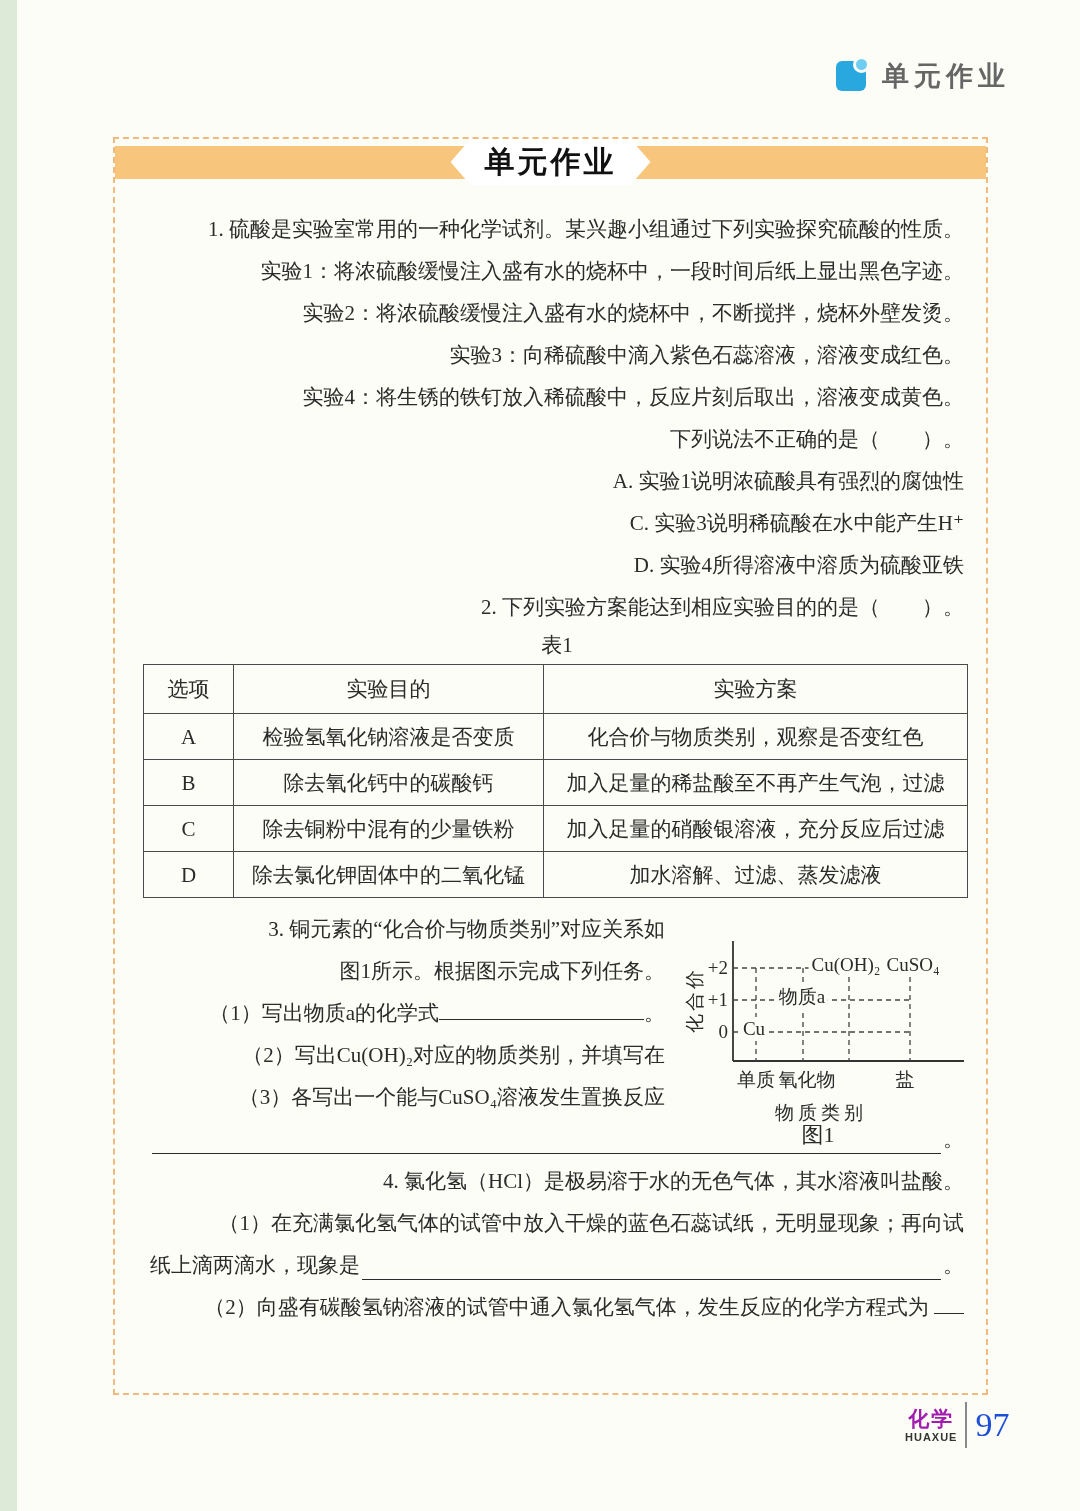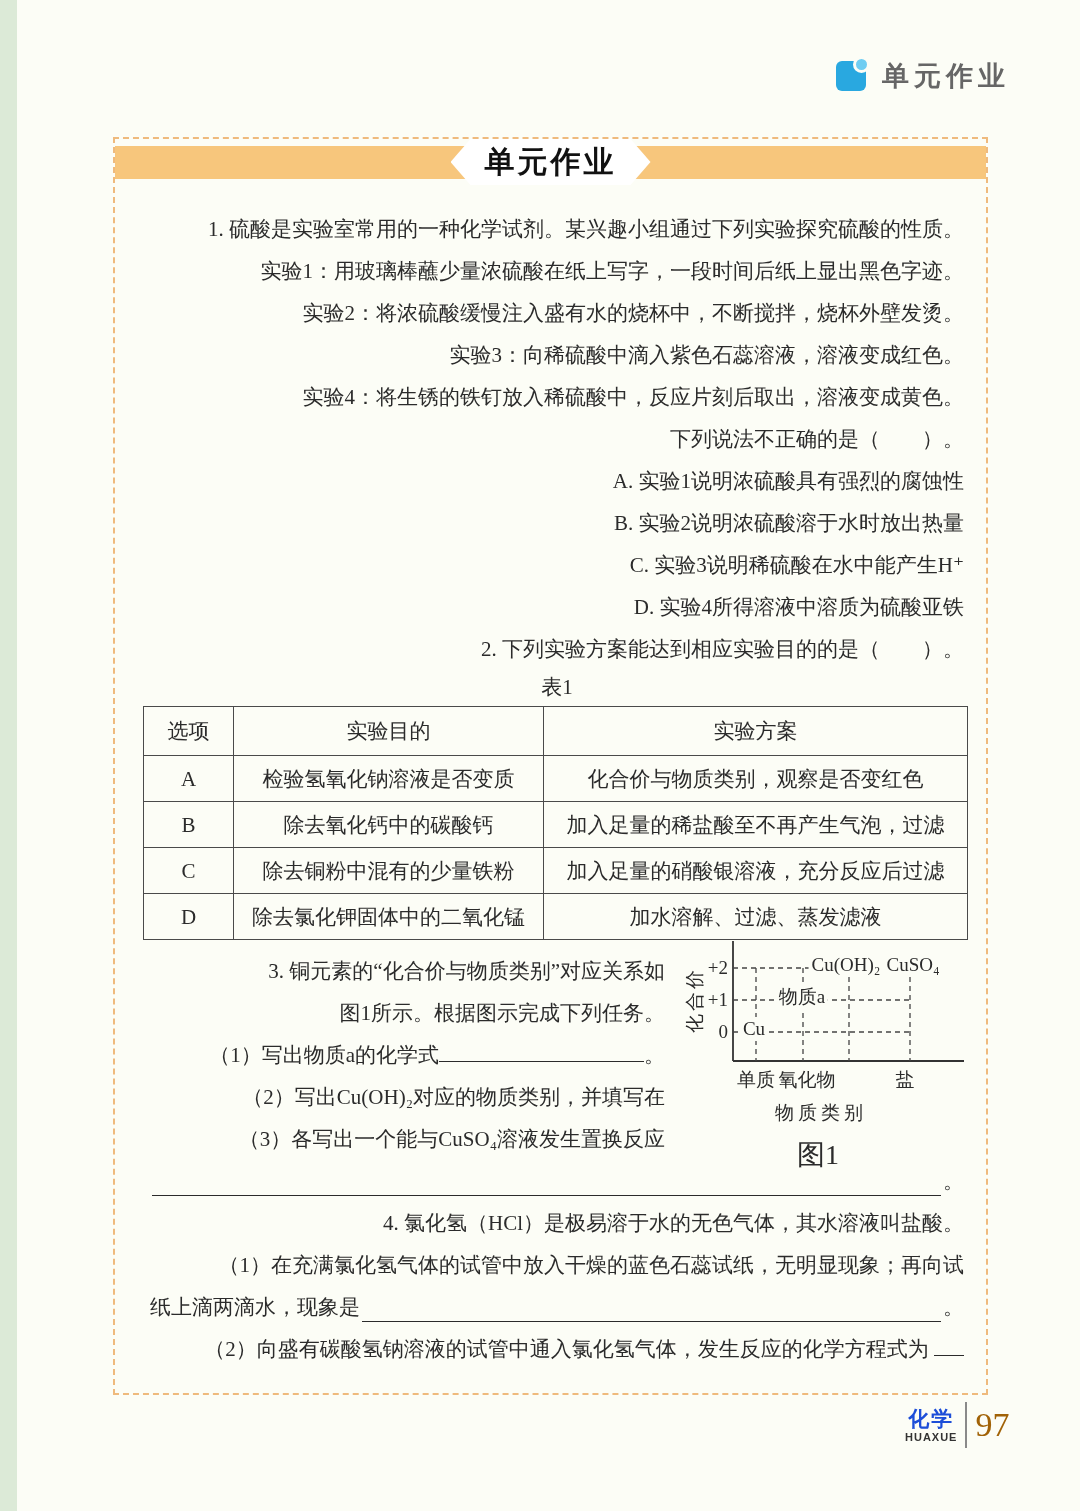--- a/index.html
+++ b/index.html
@@ -49,24 +49,24 @@
   .fig svg{position:absolute;left:0;top:0;}
   .fig .lab{position:absolute;transform:translate(-50%,-50%);background:#fcfdf6;
     padding:0 3px;white-space:nowrap;line-height:24px;}
   .fig .tick{position:absolute;left:14px;width:38px;text-align:right;line-height:26px;}
   .fig .ylab{position:absolute;left:-16px;top:54px;width:70px;text-align:center;
     transform:rotate(-90deg);letter-spacing:3px;line-height:26px;}
   .fig .plain{background:transparent;}
   
   .ftr{position:absolute;left:905px;top:1402px;display:flex;align-items:center;}
   .ftr .subj{text-align:center;font-family:"Liberation Sans","DejaVu Sans",sans-serif;line-height:1;}
-  .ftr .subj .cn{font-weight:bold;font-size:21px;color:#1d4ed8;letter-spacing:2px;}
+  .ftr .subj .cn{font-weight:bold;font-size:21px;color:#a21caf;letter-spacing:2px;}
   .ftr .subj .py{font-weight:bold;font-size:11px;color:#333;letter-spacing:1px;margin-top:3px;}
   .ftr .div{width:2px;height:46px;background:#8a8a8a;margin:0 8px;}
-  .ftr .pg{font-size:34px;color:#a16207;}
+  .ftr .pg{font-size:34px;color:#1d4ed8;}
 </style>
 </head>
 <body>
 
 <div class="page">
   <div class="edge-bar"></div>
 
   <div class="hdr">
     <span class="logo">
       <span class="dot"></span>
@@ -76,27 +76,26 @@
 
   <div class="box">
     <div class="banner">
       <div class="ribbon">
         <span>单元作业</span>
       </div>
     </div>
 
     <div class="bd">
       <p class="ln ind">1. 硫酸是实验室常用的一种化学试剂。某兴趣小组通过下列实验探究硫酸的性质。</p>
-      <p class="ln">实验1：用玻璃棒蘸少量浓硫酸在纸上写字，一段时间后纸上显出黑色字迹。</p>
+      <p class="ln">实验1：将浓硫酸缓慢注入盛有水的烧杯中，一段时间后纸上显出黑色字迹。</p>
       <p class="ln">实验2：将浓硫酸缓慢注入盛有水的烧杯中，不断搅拌，烧杯外壁发烫。</p>
       <p class="ln">实验3：向稀硫酸中滴入紫色石蕊溶液，溶液变成红色。</p>
       <p class="ln">实验4：将生锈的铁钉放入稀硫酸中，反应片刻后取出，溶液变成黄色。</p>
       <p class="ln">下列说法不正确的是（　　）。</p>
       <p class="ln opt">A. 实验1说明浓硫酸具有强烈的腐蚀性</p>
-      <p class="ln opt">B. 实验2说明浓硫酸溶于水时放出热量</p>
       <p class="ln opt">C. 实验3说明稀硫酸在水中能产生H⁺</p>
       <p class="ln opt">D. 实验4所得溶液中溶质为硫酸亚铁</p>
       <p class="ln ind">2. 下列实验方案能达到相应实验目的的是（　　）。</p>
 
       <p class="ln tblcap">表1</p>
       <table class="t1">
         <colgroup>
             <col class="c1">
             <col class="c2">
             <col class="c3">
@@ -170,21 +169,21 @@
     <span class="tick" style="top:54px;">+1</span>
     <span class="tick" style="top:86px;">0</span>
     <span class="lab" style="left:78px;top:96px;">Cu</span>
     <span class="lab" style="left:126px;top:64px;">物质a</span>
     <span class="lab" style="left:170px;top:32px;">Cu(OH)₂</span>
     <span class="lab" style="left:237px;top:32px;">CuSO₄</span>
     <span class="lab plain" style="left:80px;top:147px;">单质</span>
     <span class="lab plain" style="left:131px;top:147px;text-align:right;">氧化物</span>
     <span class="lab plain" style="left:229px;top:147px;">盐</span>
     <span class="lab plain" style="left:145px;top:180px;letter-spacing:4px;">物质类别</span>
-    <span class="lab plain" style="left:142px;top:222px;font-size:28px;text-align:center;">图1</span>
+    <span class="lab plain" style="left:142px;top:202px;font-size:22px;text-align:center;">图1</span>
   </div>
 
   <div class="ftr">
     <div class="subj">
       <div class="cn">化学</div>
       <div class="py">HUAXUE</div>
     </div>
     <div class="div"></div>
     <div class="pg">97</div>
   </div>

